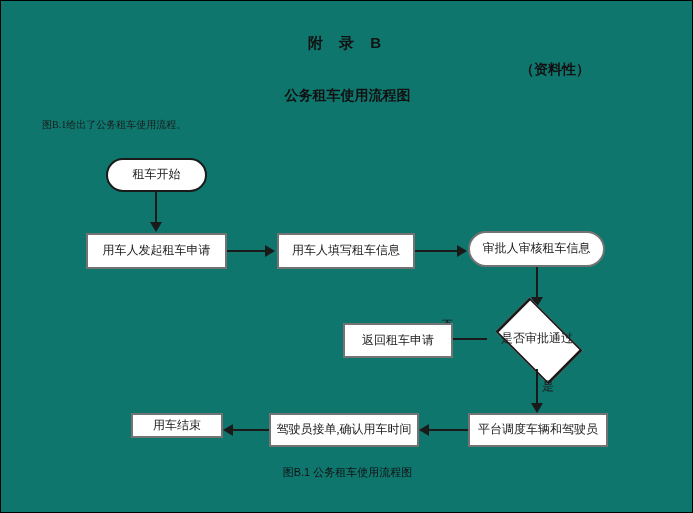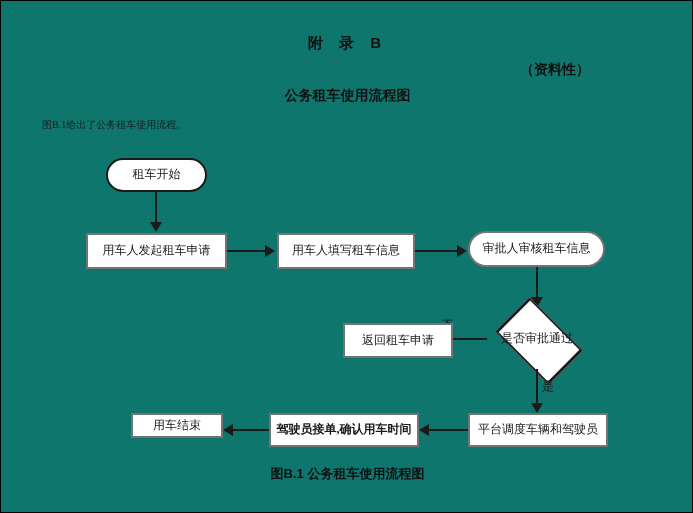--- a/index.html
+++ b/index.html
@@ -159,22 +159,22 @@
   }
 
   
   .figure-caption {
     position: absolute;
     left: 0;
     top: 464px;
     width: 693px;
     text-align: center;
     font-family: "Liberation Sans", "DejaVu Sans", sans-serif;
-    font-weight: bold;
-    font-size: 13px;
+    font-weight: normal;
+    font-size: 11px;
     color: #111111;
   }
 </style>
 </head>
 <body>
 
 <div id="page">
 
   <div class="appendix-title">附 录 B</div>
   <div class="appendix-kind">（资料性）</div>
@@ -214,21 +214,21 @@
 
   <div class="conn-v" style="left:535px; top:368px; height:36px;"></div>
   <div class="arrow down" style="left:530px; top:402px;"></div>
   <div class="edge-label" style="left:541px; top:377px;">是</div>
 
   <div class="node process" style="left:467px; top:412px; width:140px; height:34px;">平台调度车辆和驾驶员</div>
 
   <div class="conn-h" style="left:428px; top:428px; width:39px;"></div>
   <div class="arrow left" style="left:418px; top:423px;"></div>
 
-  <div class="node process" style="left:268px; top:412px; width:150px; height:34px;font-weight:bold;">驾驶员接单,确认用车时间</div>
+  <div class="node process" style="left:268px; top:412px; width:150px; height:34px;">驾驶员接单,确认用车时间</div>
 
   <div class="conn-h" style="left:232px; top:428px; width:36px;"></div>
   <div class="arrow left" style="left:222px; top:423px;"></div>
 
   <div class="node process" style="left:130px; top:412px; width:92px; height:25px;">用车结束</div>
 
   <div class="figure-caption">图B.1 公务租车使用流程图</div>
 
 </div>
 

